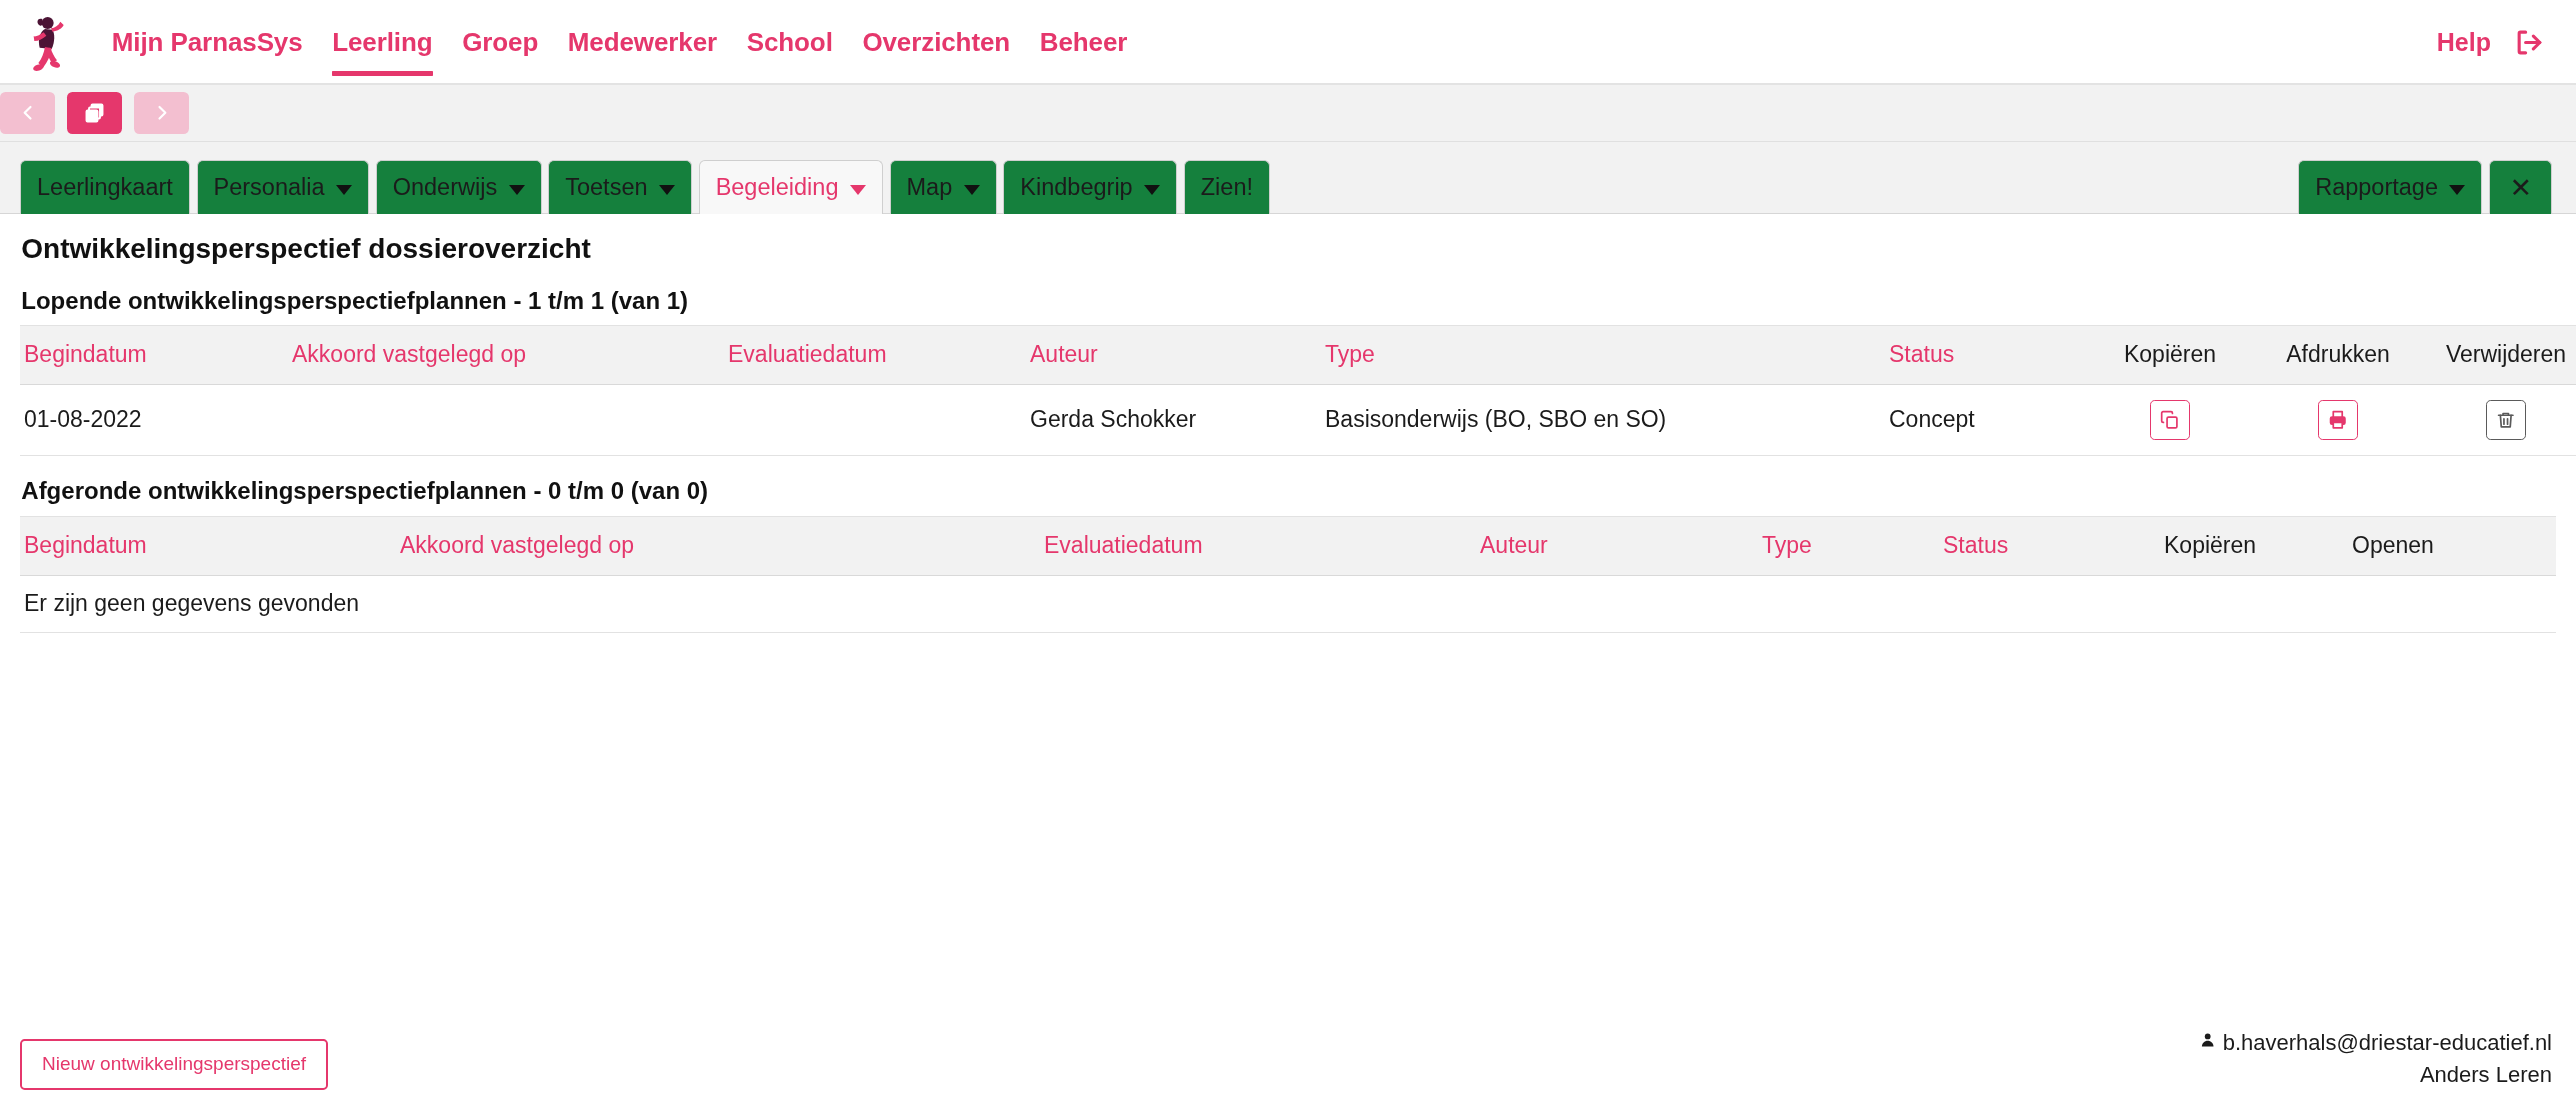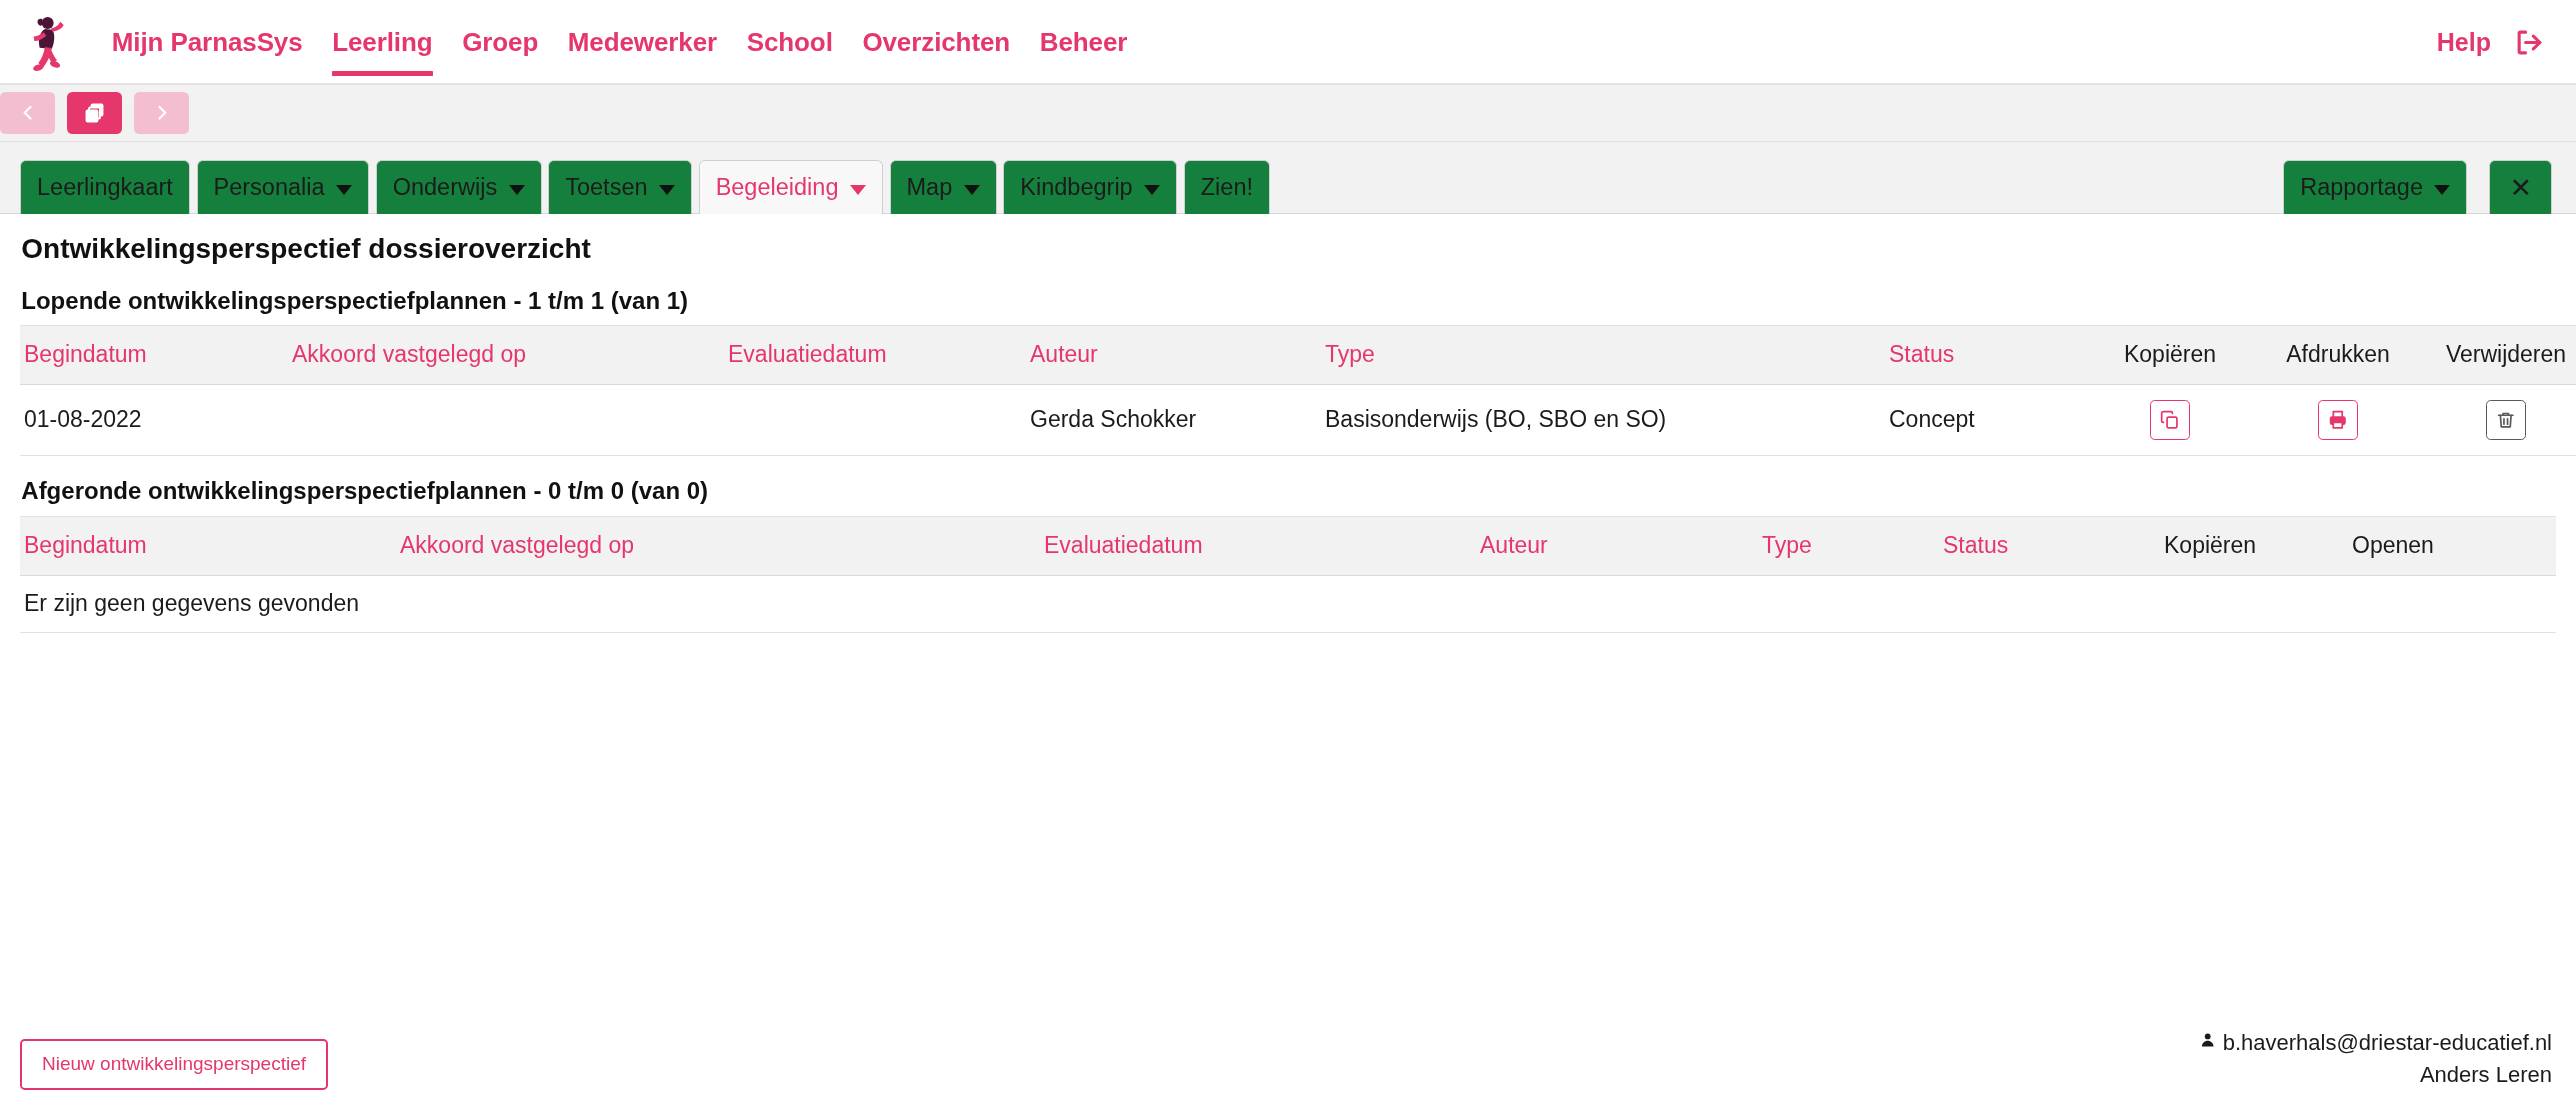--- a/index.html
+++ b/index.html
@@ -125,21 +125,21 @@
     position: relative;
   }
   #tabbar::after {
     content: "";
     position: absolute;
     left: 0; right: 0; bottom: 0;
     height: 1.3px;
     background: #d6d6d6;
   }
   #tabs-left { display: flex; align-items: flex-end; gap: 6.7px; flex: 1 1 auto; }
-  #tabs-right { display: flex; align-items: flex-end; gap: 22px; flex: 0 0 auto; margin-left: 36px; }
+  #tabs-right { display: flex; align-items: flex-end; gap: 7px; flex: 0 0 auto; margin-left: 36px; }
   .tab {
     height: 54px;
     background: #15803d;
     border: 0.7px solid #cfcfcf;
     border-bottom: none;
     border-radius: 6px 6px 0 0;
     display: flex;
     align-items: center;
     gap: 11.4px;
     padding: 0 16px;

